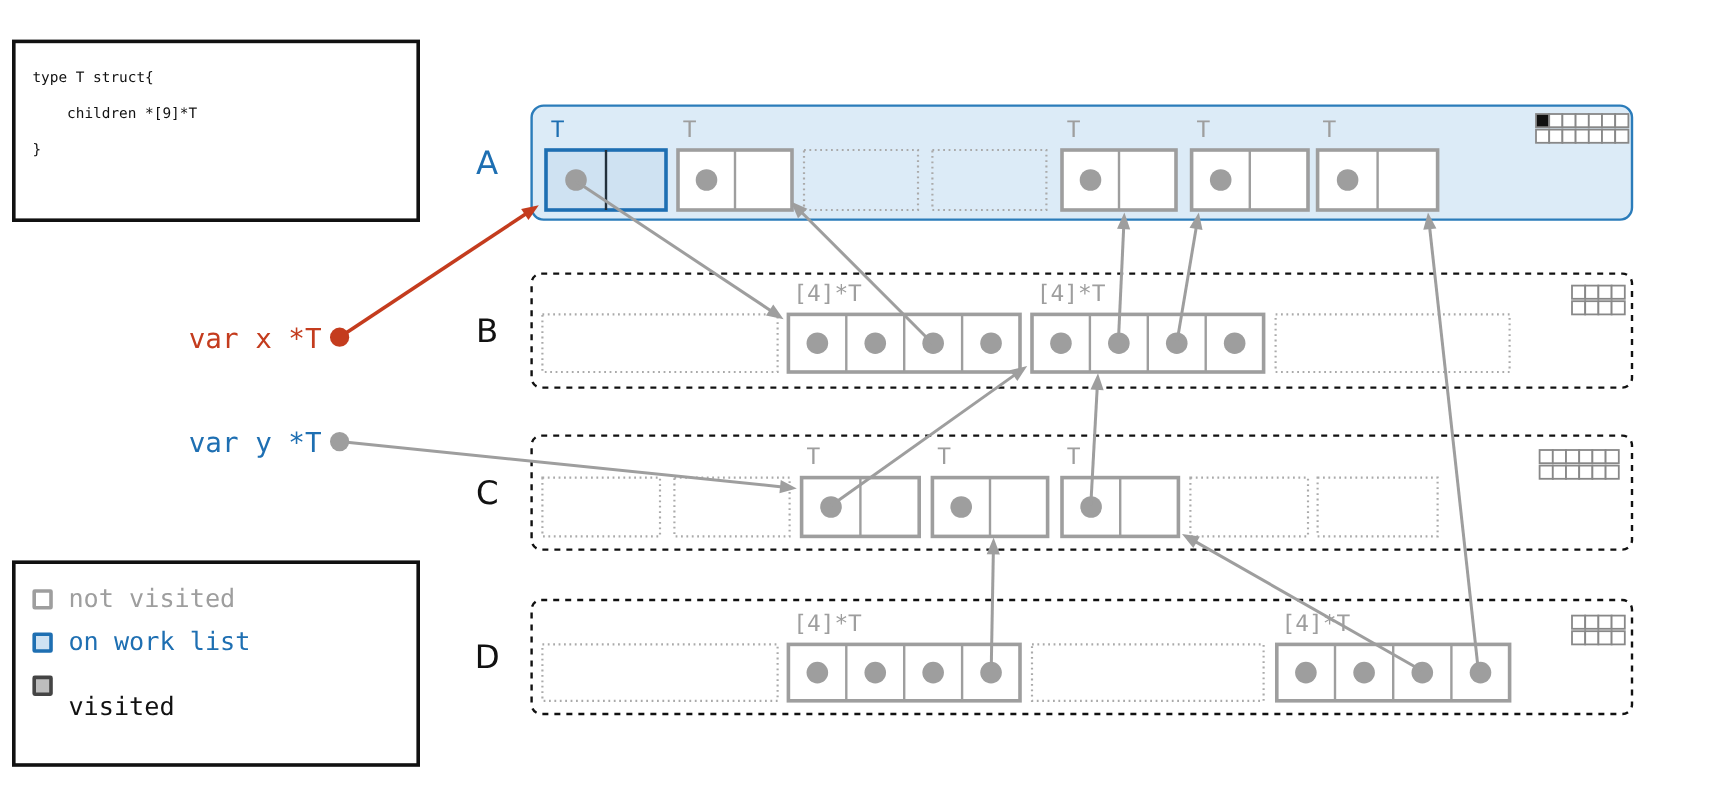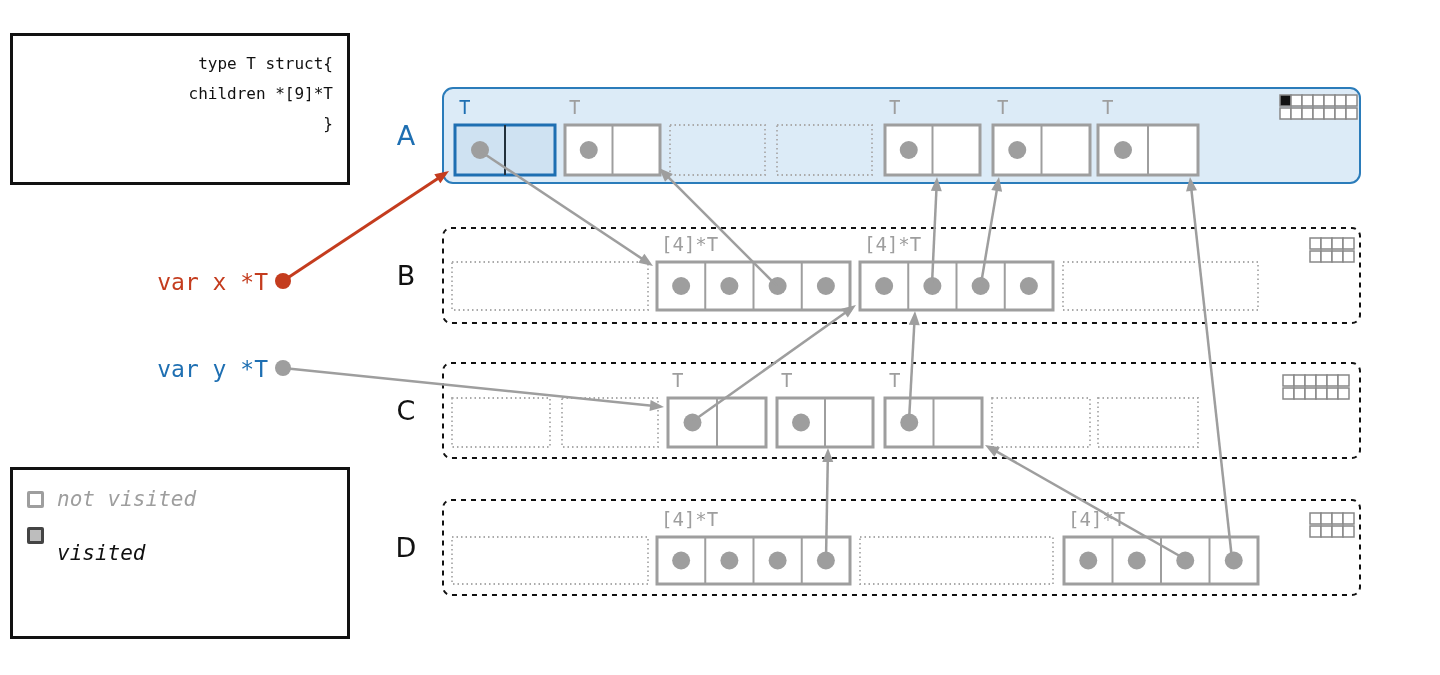--- a/index.html
+++ b/index.html
@@ -1,23 +1,23 @@
 <!DOCTYPE html>
 <html><head>
 <meta charset="utf-8">
 <style>
   html,body{margin:0;padding:0;background:#fff;}
   .canvas{position:relative;width:1440px;height:675px;background:#fff;overflow:hidden;
           font-family:"DejaVu Sans Mono", monospace;}
   .code-box{position:absolute;left:10px;top:33px;width:306px;height:120px;border:3px solid #111;
             padding:13px 14px;background:#fff;}
-  .code-line{font-size:16px;line-height:30px;white-space:pre;color:#111;text-align:right;}
+  .code-line{font-size:12px;line-height:30px;white-space:pre;color:#111;}
   .legend-box{position:absolute;left:10px;top:467px;width:306px;height:144px;border:3px solid #111;
               padding:11px 14px;background:#fff;}
-  .legend-item{display:flex;align-items:center;height:36px;font-size:21px;font-style:italic;}
+  .legend-item{display:flex;align-items:center;height:36px;font-size:21px;}
   .legend-swatch{display:inline-block;width:11px;height:11px;border:3px solid #999;border-radius:2px;
                  margin-right:13px;flex:0 0 auto;}
   svg text{font-family:"DejaVu Sans Mono", monospace;}
   svg text.span-label{font-family:"DejaVu Sans", sans-serif;font-size:27px;}
   svg text.type-label{font-size:19px;}
   svg text.var-label{font-size:23px;}
   #diagram-svg{position:absolute;left:0;top:0;}
 </style>
 </head>
 <body>
@@ -252,18 +252,22 @@
     <div class="code-line">    children *[9]*T</div>
     <div class="code-line">}</div>
   </div>
 
   <div class="legend-box">
     <div class="legend-item">
       <span class="legend-swatch" style="border-color: rgb(158, 158, 158); background: rgb(255, 255, 255);"></span>
       <span style="color: rgb(158, 158, 158);">not visited</span>
     </div>
     <div class="legend-item">
+      <span class="legend-swatch" style="border-color: rgb(30, 111, 178); background: rgb(207, 226, 242);"></span>
+      <span style="color: rgb(30, 111, 178);">on work list</span>
+    </div>
+    <div class="legend-item">
       <span class="legend-swatch" style="border-color: rgb(68, 68, 68); background: rgb(189, 189, 189);"></span>
       <span style="color: rgb(17, 17, 17); margin-top: 36px;">visited</span>
     </div>
   </div>
 
 </div>
 
 </body></html>

